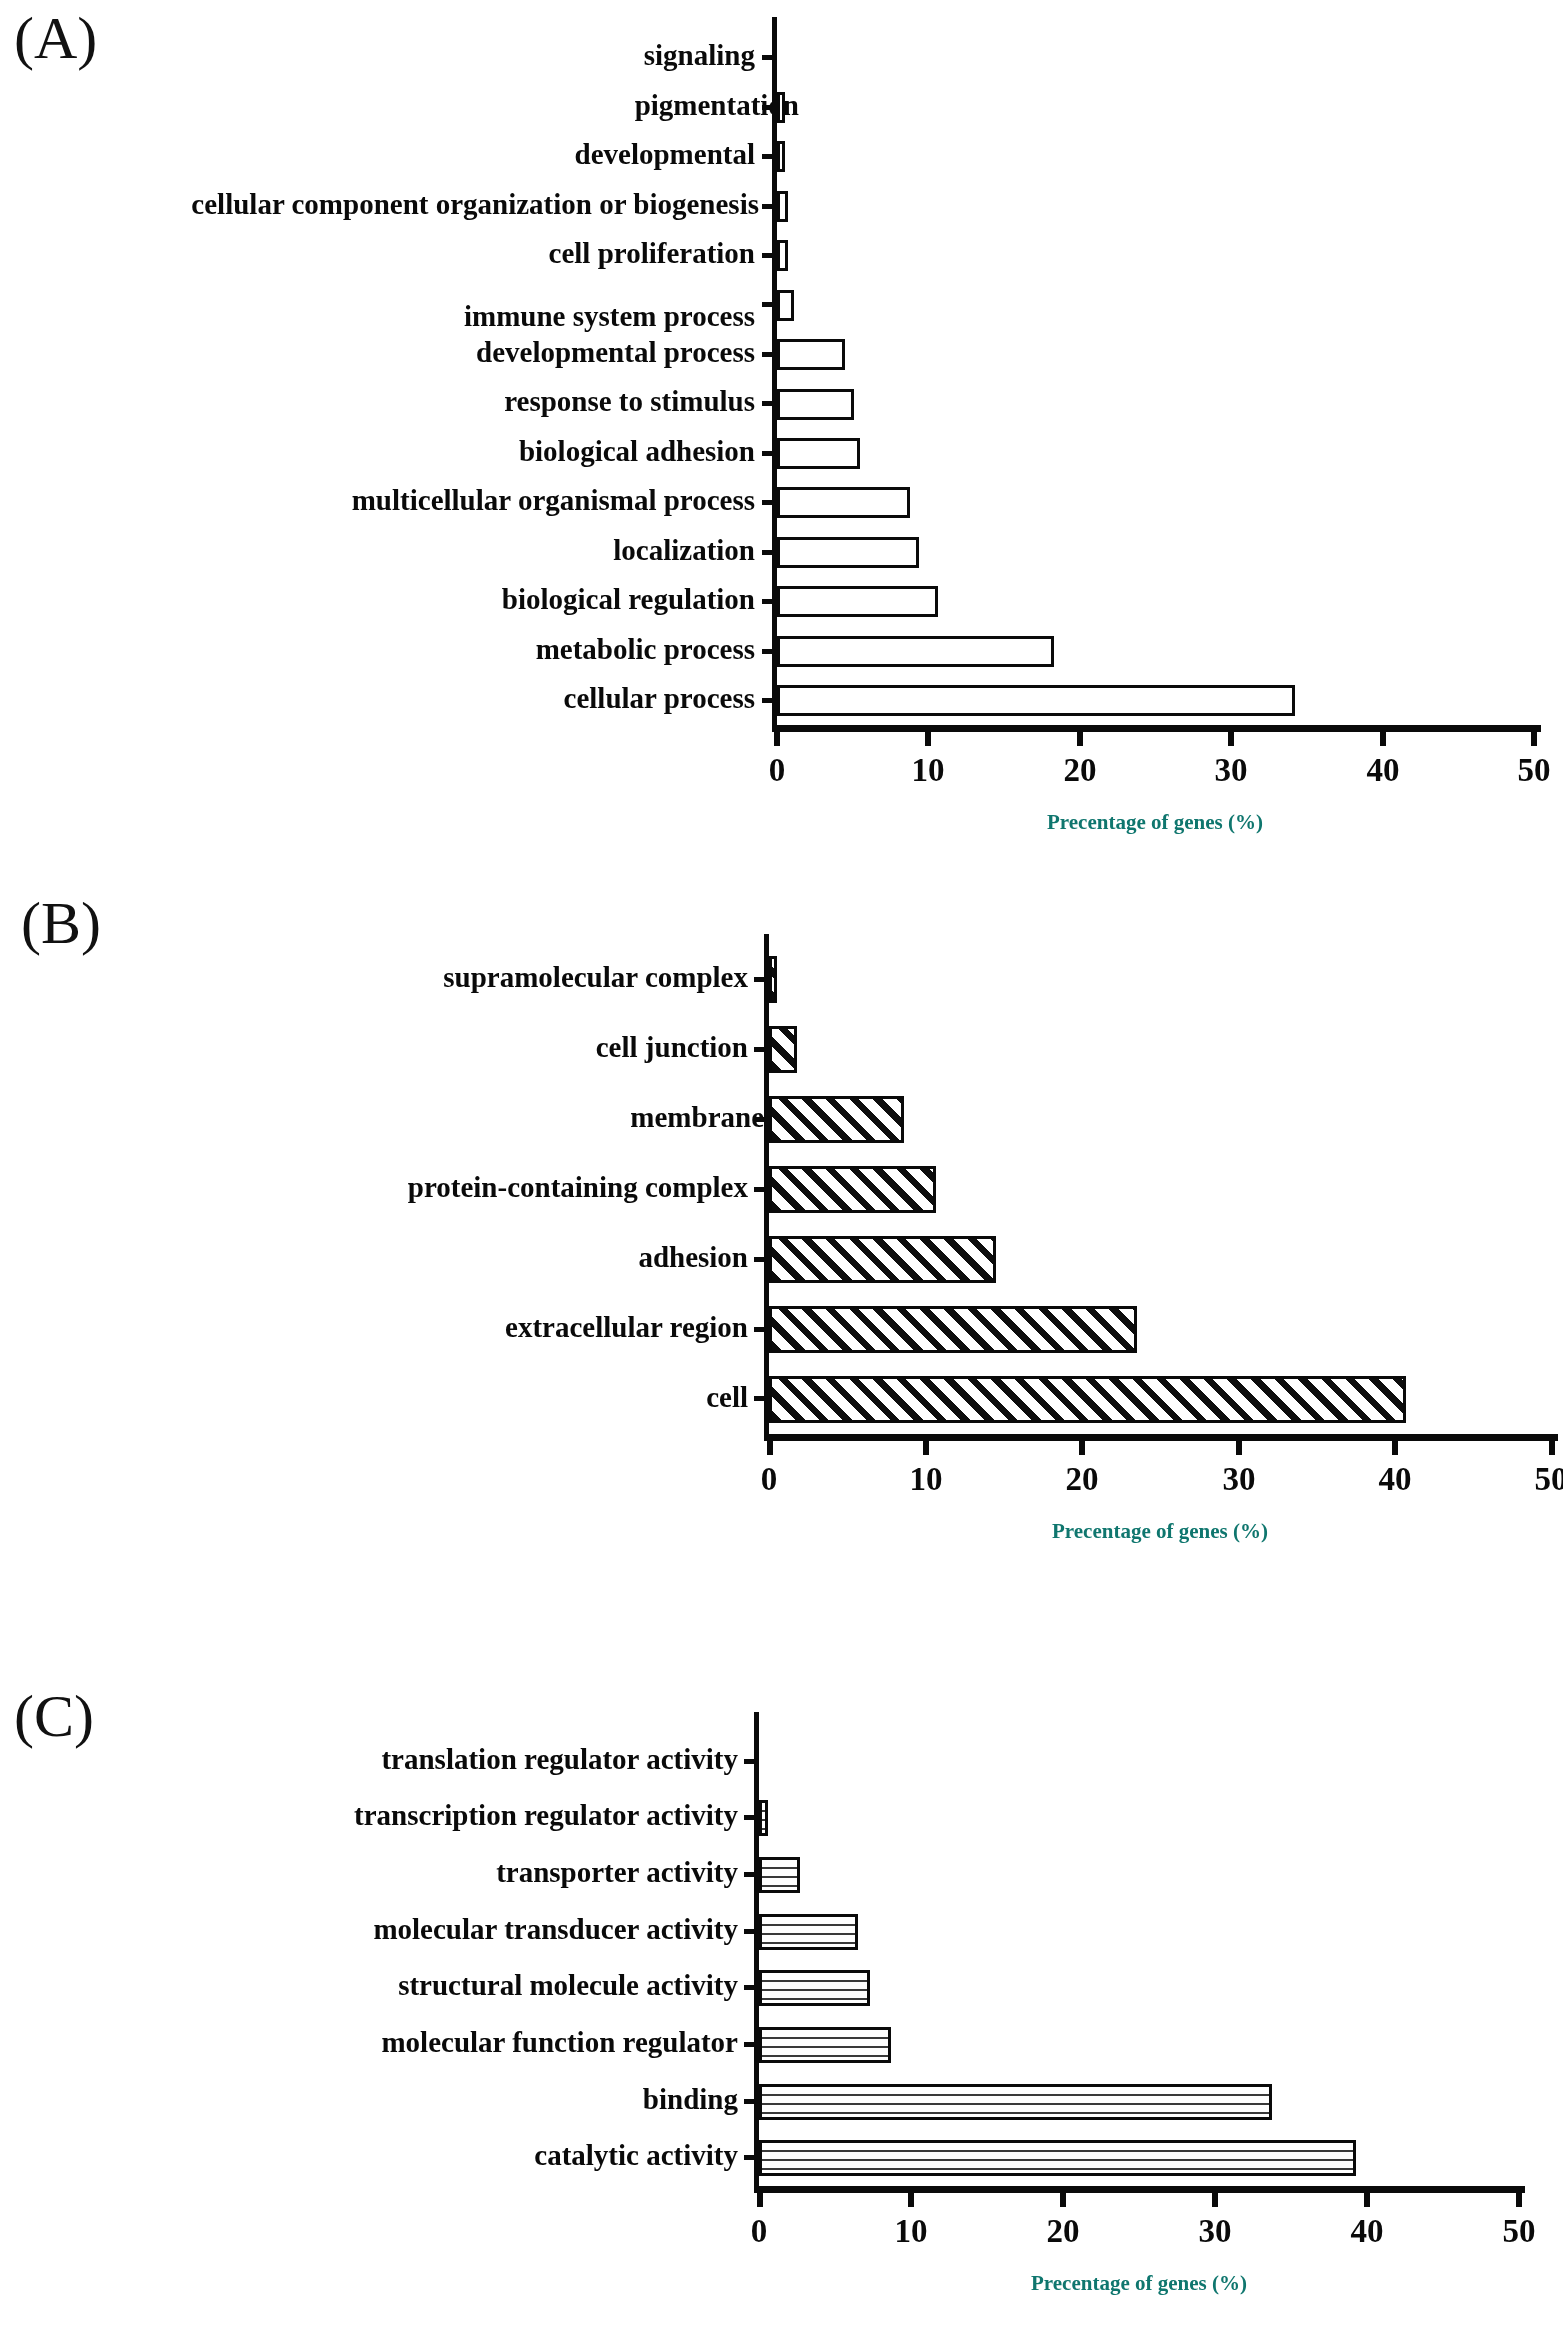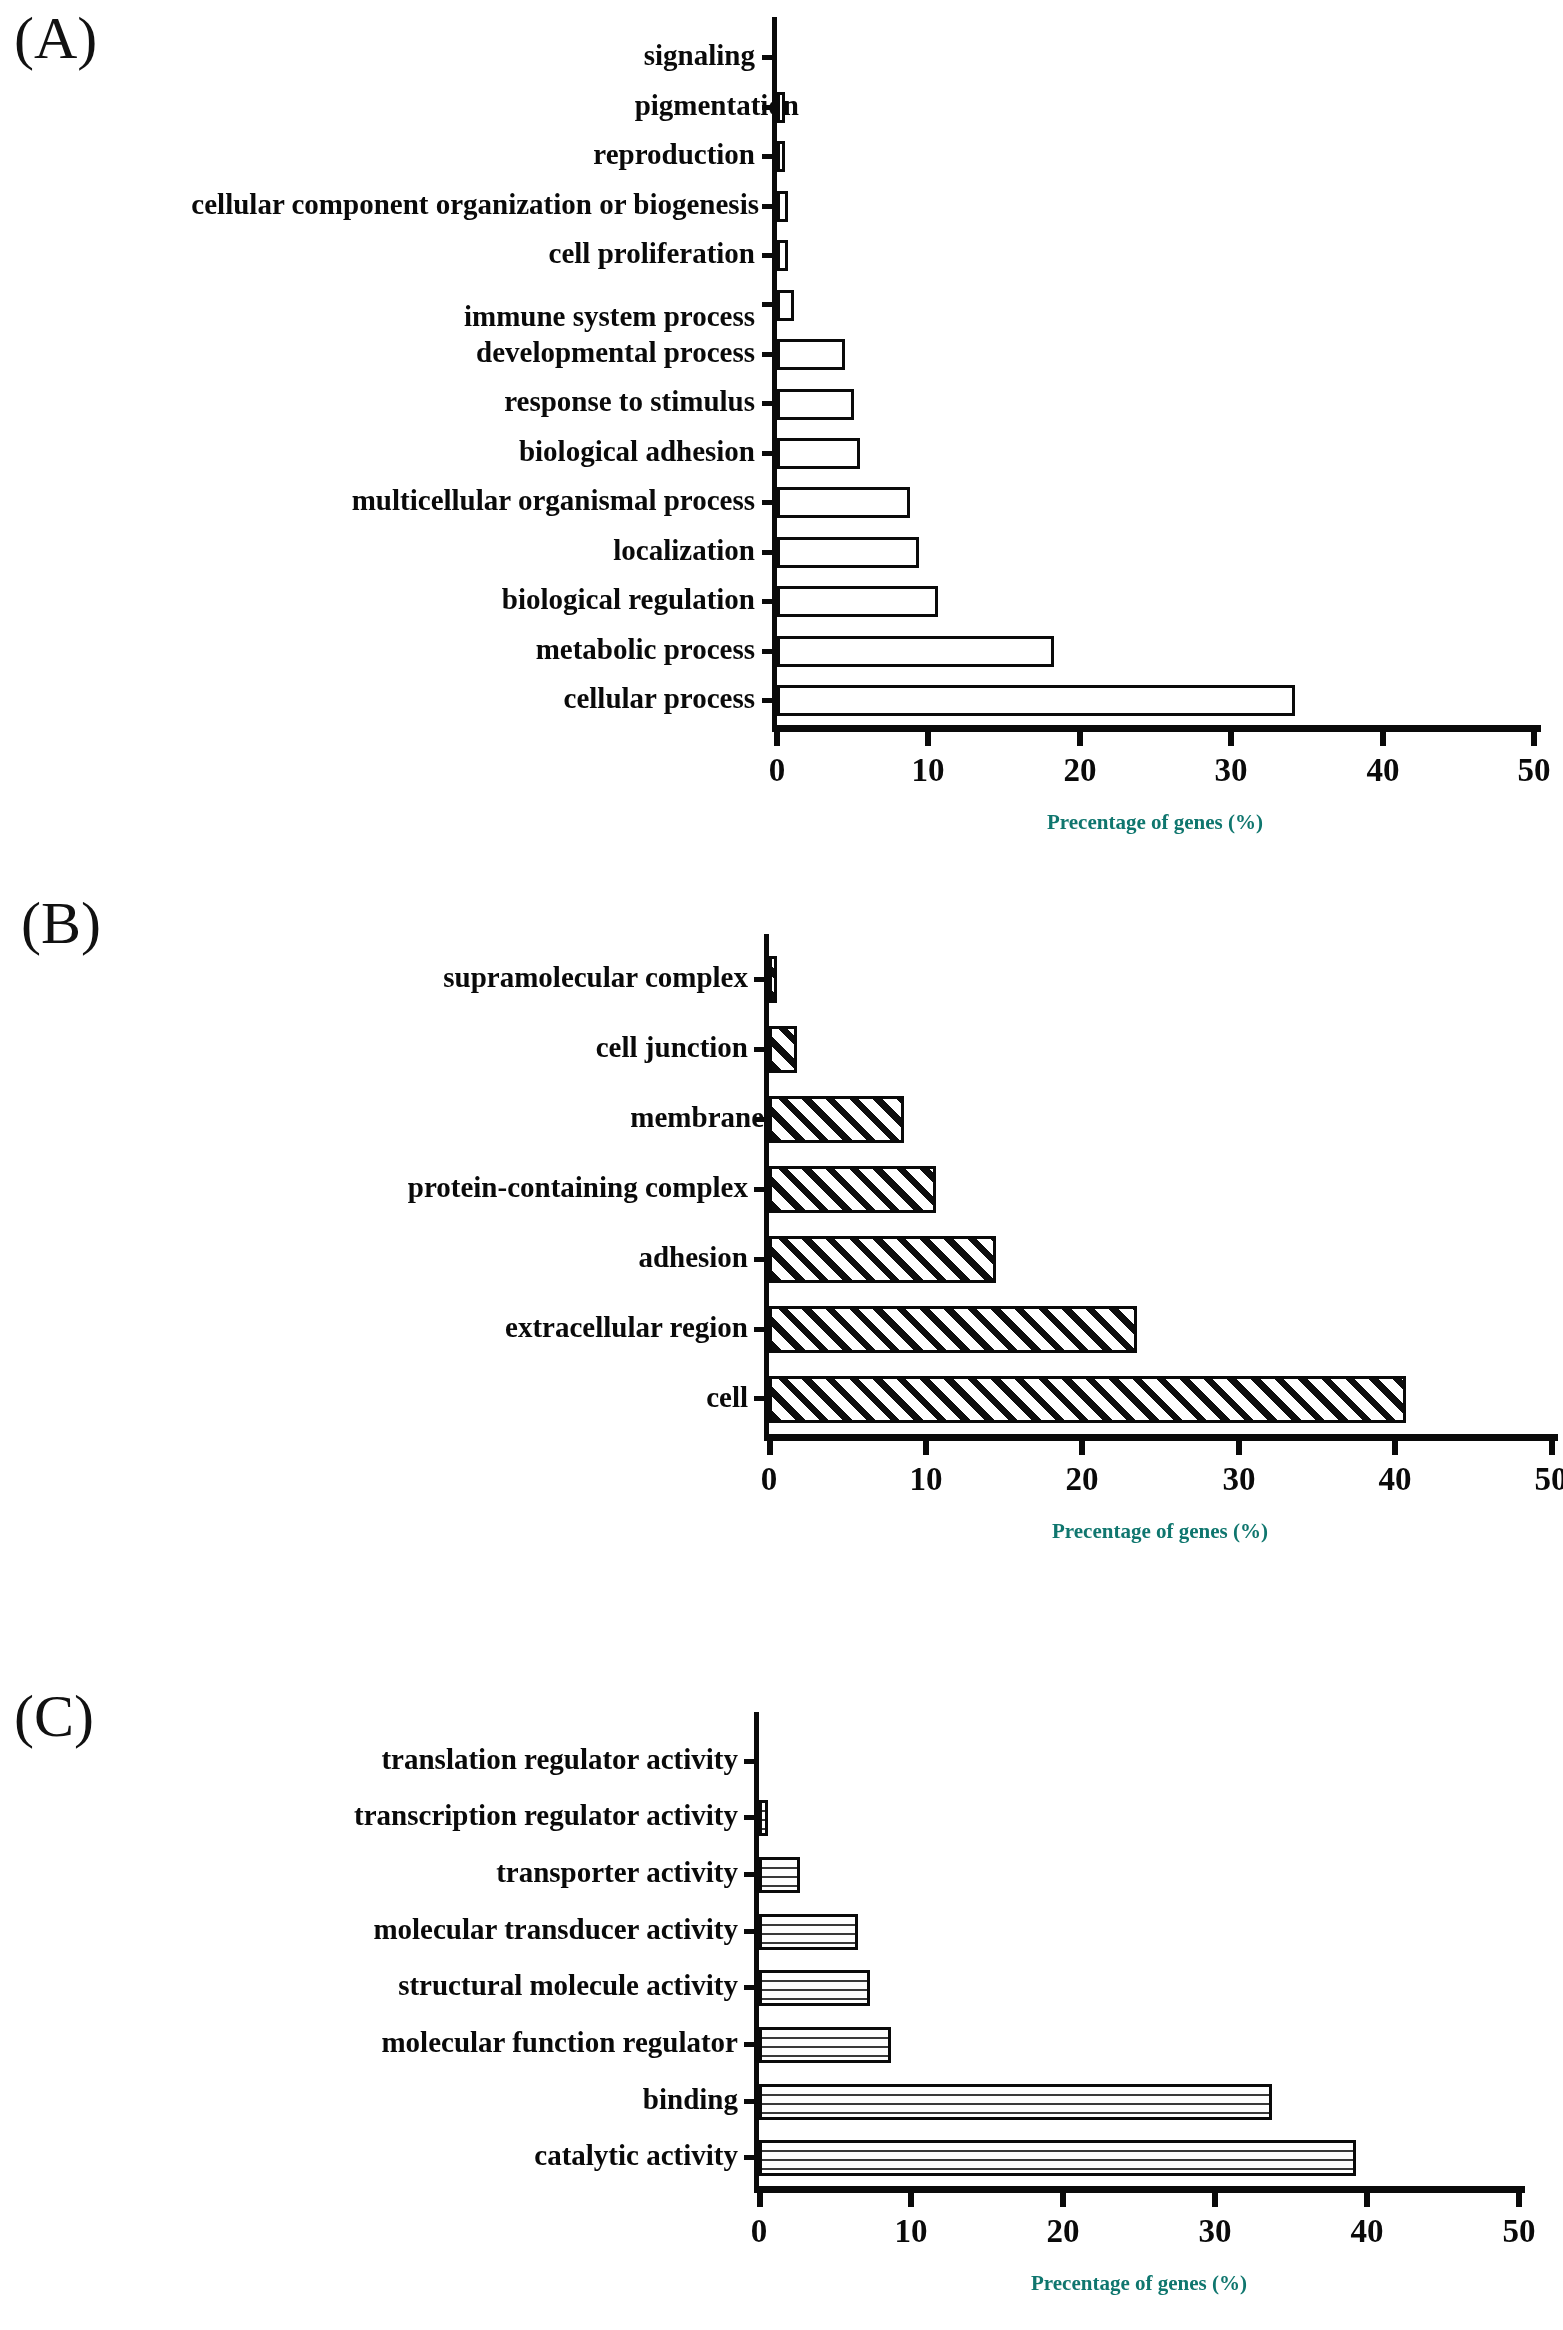--- a/index.html
+++ b/index.html
@@ -44,21 +44,21 @@
 <div class="page">
 
   <section>
     <div class="panel-letter" style="left:14px;top:8.3px;">(A)</div>
     <div>
         <div class="ylabel" style="left: 0px; width: 755px; top: 40px;">signaling</div>
         <div class="ytick" style="left: 762px; top: 55px; width: 15px; height: 5px;"></div>
         <div class="ylabel" style="left: 0px; width: 755px; top: 90px; padding-left: 44px;">pigmentation</div>
         <div class="ytick" style="left: 762px; top: 105px; width: 15px; height: 5px;"></div>
         <div class="bar fill-solid" style="left: 777px; top: 92px; width: 7.8px; height: 31px;"></div>
-        <div class="ylabel" style="left: 0px; width: 755px; top: 139px;">reproduction</div>
+        <div class="ylabel" style="left: 0px; width: 755px; top: 139px;">developmental</div>
         <div class="ytick" style="left: 762px; top: 154px; width: 15px; height: 5px;"></div>
         <div class="bar fill-solid" style="left: 777px; top: 141px; width: 7.8px; height: 31px;"></div>
         <div class="ylabel" style="left: 4px; width: 755px; top: 189px;">cellular component organization or biogenesis</div>
         <div class="ytick" style="left: 762px; top: 204px; width: 15px; height: 5px;"></div>
         <div class="bar fill-solid" style="left: 777px; top: 191px; width: 10.6px; height: 31px;"></div>
         <div class="ylabel" style="left: 0px; width: 755px; top: 238px;">cell proliferation</div>
         <div class="ytick" style="left: 762px; top: 253px; width: 15px; height: 5px;"></div>
         <div class="bar fill-solid" style="left: 777px; top: 240px; width: 10.6px; height: 31px;"></div>
         <div class="ylabel" style="left: 0px; width: 755px; top: 287px; margin-top: 14px;">immune system process</div>
         <div class="ytick" style="left: 762px; top: 302px; width: 15px; height: 5px;"></div>

